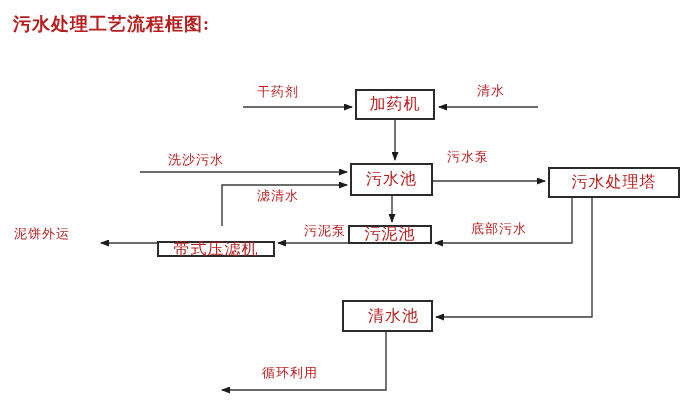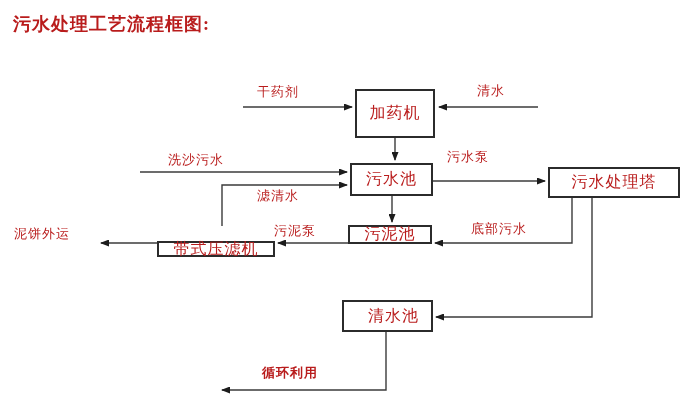--- a/index.html
+++ b/index.html
@@ -14,36 +14,36 @@
   .wires{position:absolute;left:0;top:0;width:700px;height:420px;}
   .node{
     position:absolute;box-sizing:border-box;border:2px solid #2b2b2b;background:#ffffff;
     display:flex;align-items:center;justify-content:center;
     font-size:16px;white-space:nowrap;letter-spacing:1px;
   }
   .lbl{
     position:absolute;font-size:13px;white-space:nowrap;letter-spacing:1px;line-height:1;
   }
   
-  .n-dosing{left:355px;top:89px;width:80px;height:49px;}
+  .n-dosing{left:355px;top:89px;width:80px;height:31px;}
   .n-sewage{left:350px;top:163px;width:83px;height:33px;}
   .n-tower{left:548px;top:167px;width:132px;height:31px;}
   .n-belt{left:157px;top:241px;width:118px;height:16px;}
   .n-sludge{left:348px;top:225px;width:84px;height:19px;font-family:Liberation Mono, monospace;}
   .n-clean{left:342px;top:300px;width:91px;height:32px;padding-left:12px;}
   
   .l-dry{left:257px;top:85px;}
   .l-cw{left:477px;top:84px;}
   .l-sand{left:168px;top:153px;text-align:center;}
   .l-spump{left:447px;top:150px;}
   .l-filt{left:257px;top:189px;}
   .l-mud{left:14px;top:227px;}
-  .l-slpump{left:274px;top:224px;}
+  .l-slpump{left:304px;top:224px;}
   .l-bottom{left:471px;top:222px;}
-  .l-recycle{left:262px;top:366px;font-weight:bold;}
+  .l-recycle{left:262px;top:366px;}
 </style>
 </head>
 <body>
 
 <div class="stage">
 
   <div class="title">污水处理工艺流程框图:</div>
 
   <svg class="wires" viewBox="0 0 700 420" xmlns="http://www.w3.org/2000/svg">
     <defs>

